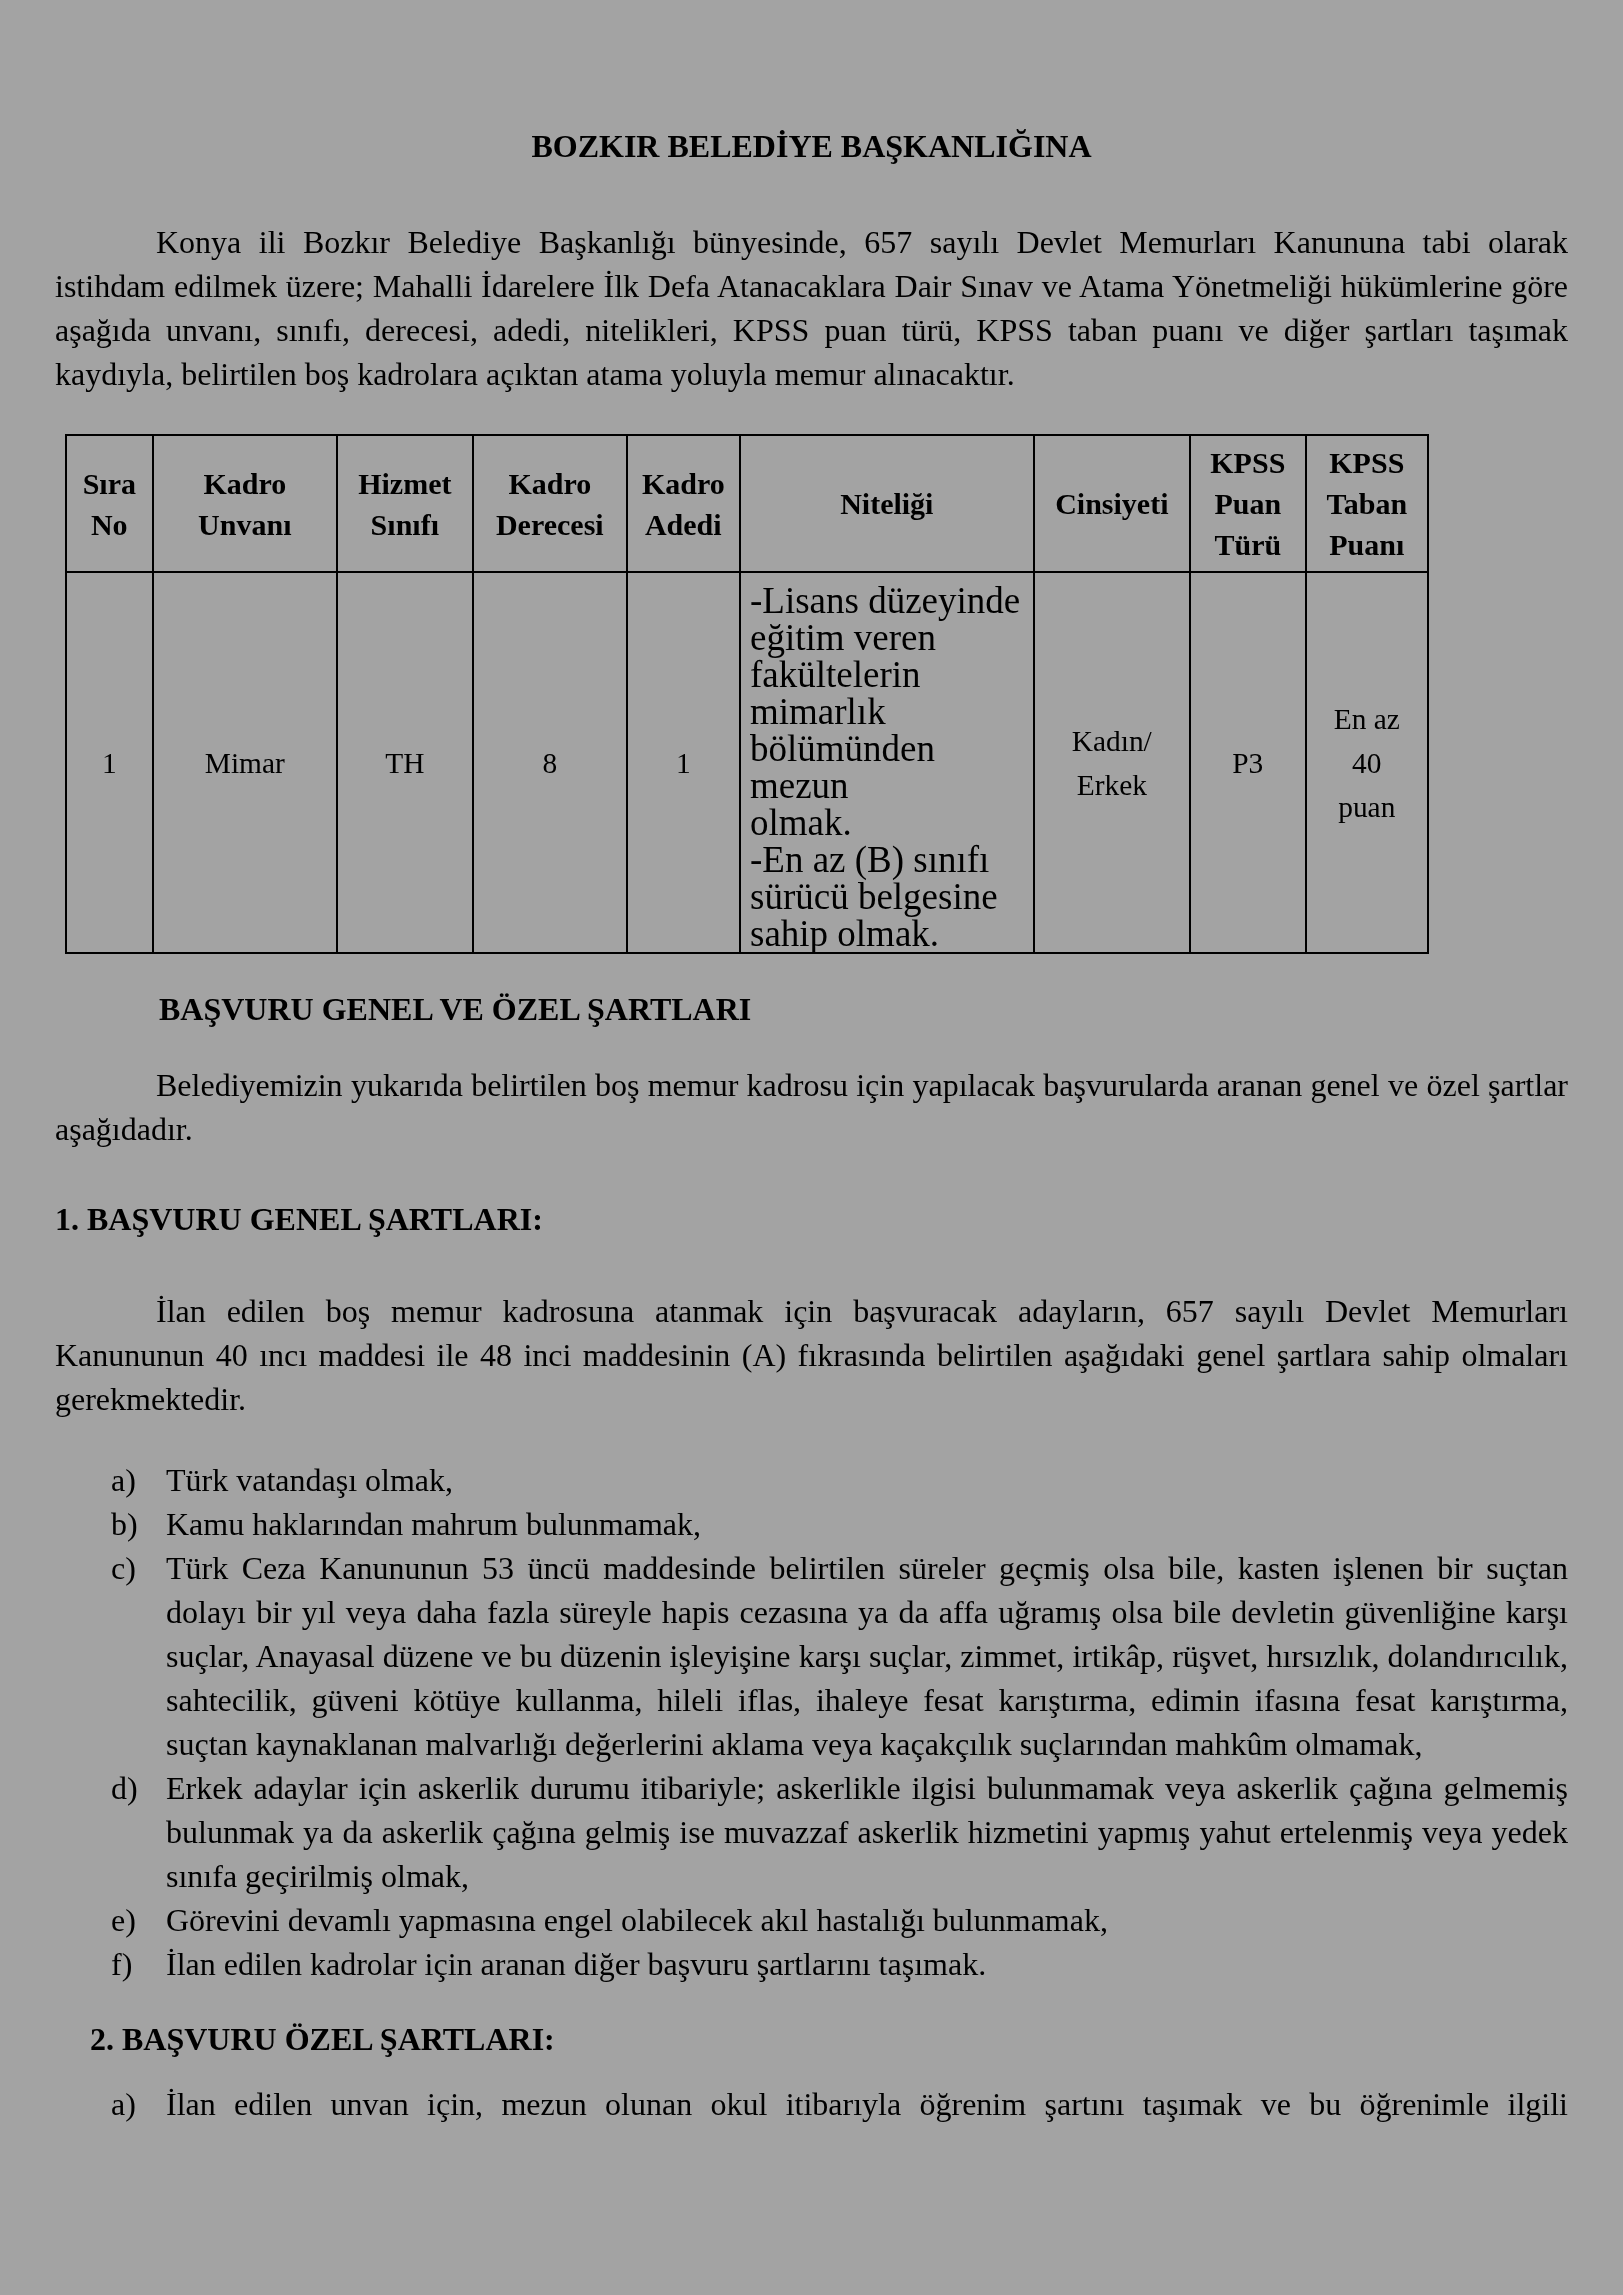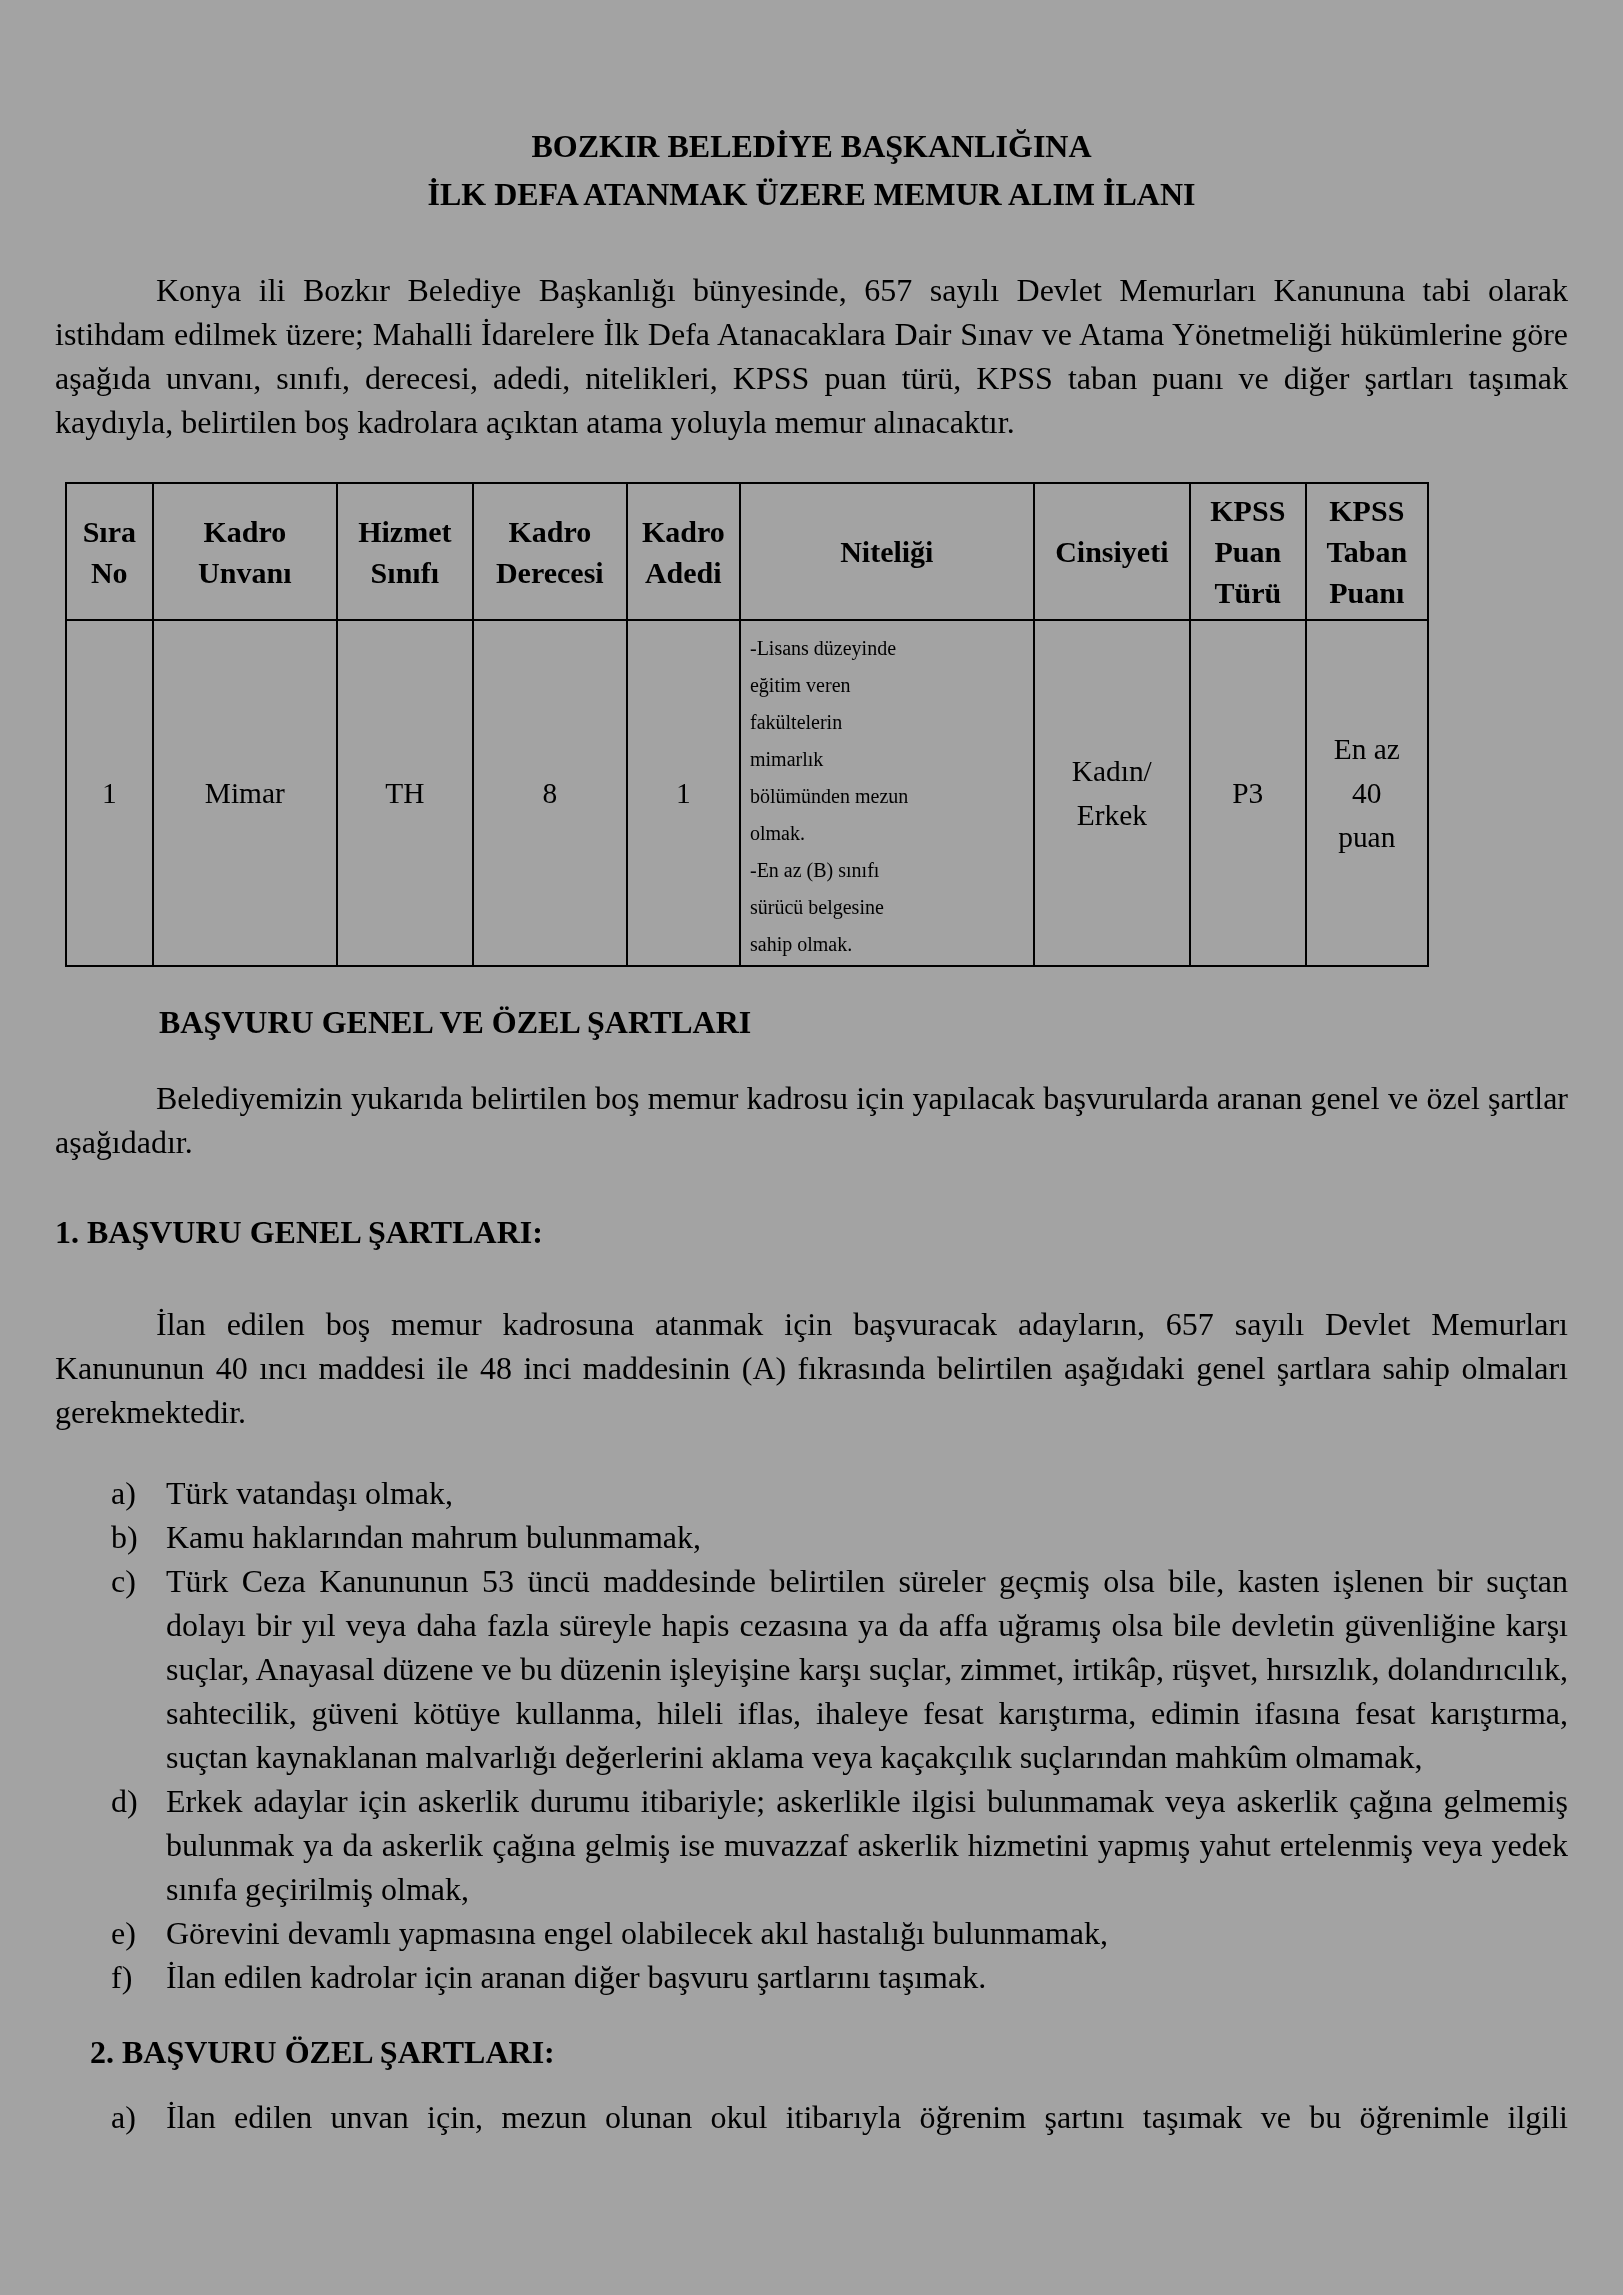--- a/index.html
+++ b/index.html
@@ -56,21 +56,21 @@
   }
   .doc-table td {
     line-height: 44px;
     height: 335px;
   }
   .doc-table td.cell-nitelik {
     text-align: left;
     vertical-align: top;
     padding: 9.2px 6.5px 0 9.2px;
     line-height: 37px;
-    font-size: 20px;
+    font-size: 37px;
   }
   .h-bold {
     font-weight: bold;
     line-height: 44px;
   }
   .h-general  { margin-top: 33px; margin-left: 104px; }
   .h-section1 { margin-top: 46px; margin-left: 0; }
   .h-section2 { margin-top: 31px; margin-left: 35px; }
   .p-general  { }
   .p-section1 { margin-top: 48px; }
@@ -91,21 +91,20 @@
     text-align-last: justify;
   }
 </style>
 </head>
 <body>
 
 <div class="page">
 
   <div class="title-block">
     <div>BOZKIR BELEDİYE BAŞKANLIĞINA</div>
-    <div>İLK DEFA ATANMAK ÜZERE MEMUR ALIM İLANI</div>
   </div>
 
   <p class="para intro-para">Konya ili Bozkır Belediye Başkanlığı bünyesinde, 657 sayılı Devlet Memurları Kanununa tabi olarak istihdam edilmek üzere; Mahalli İdarelere İlk Defa Atanacaklara Dair Sınav ve Atama Yönetmeliği hükümlerine göre aşağıda unvanı, sınıfı, derecesi, adedi, nitelikleri, KPSS puan türü, KPSS taban puanı ve diğer şartları taşımak kaydıyla, belirtilen boş kadrolara açıktan atama yoluyla memur alınacaktır.</p>
 
   <table class="doc-table">
     <colgroup>
       <col style="width:87px">
       <col style="width:184px">
       <col style="width:136px">
       <col style="width:154px">

